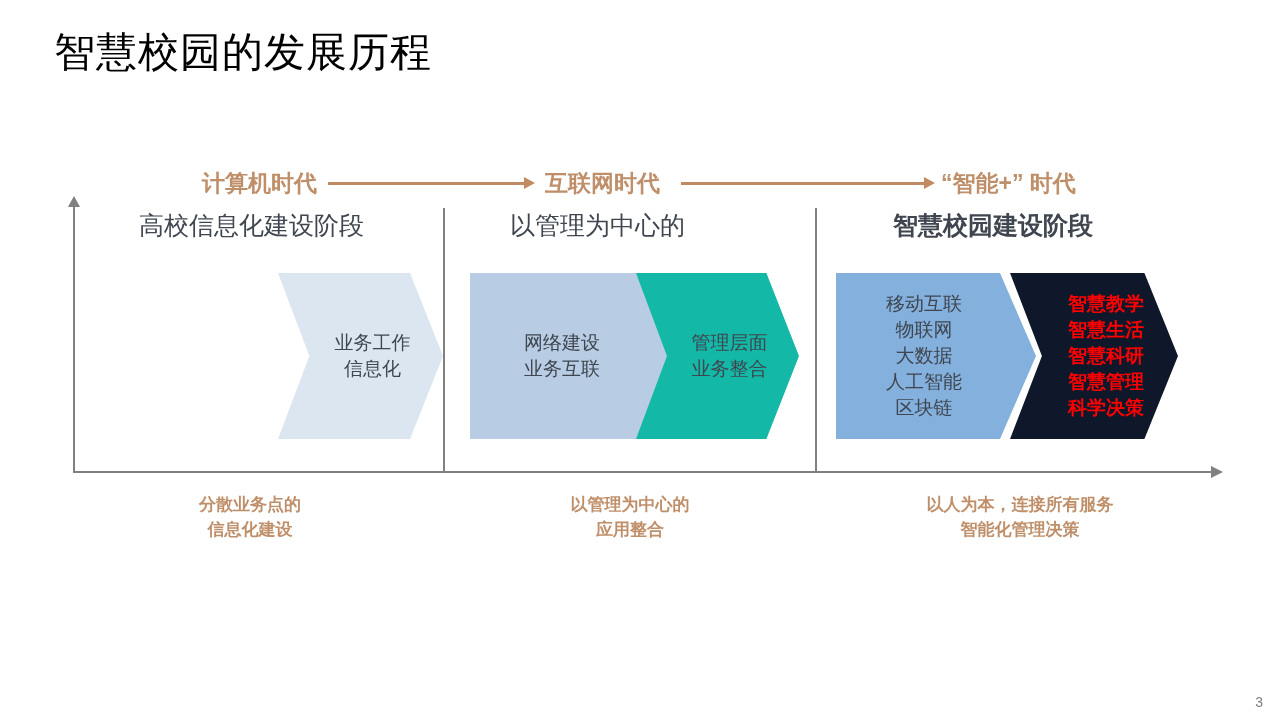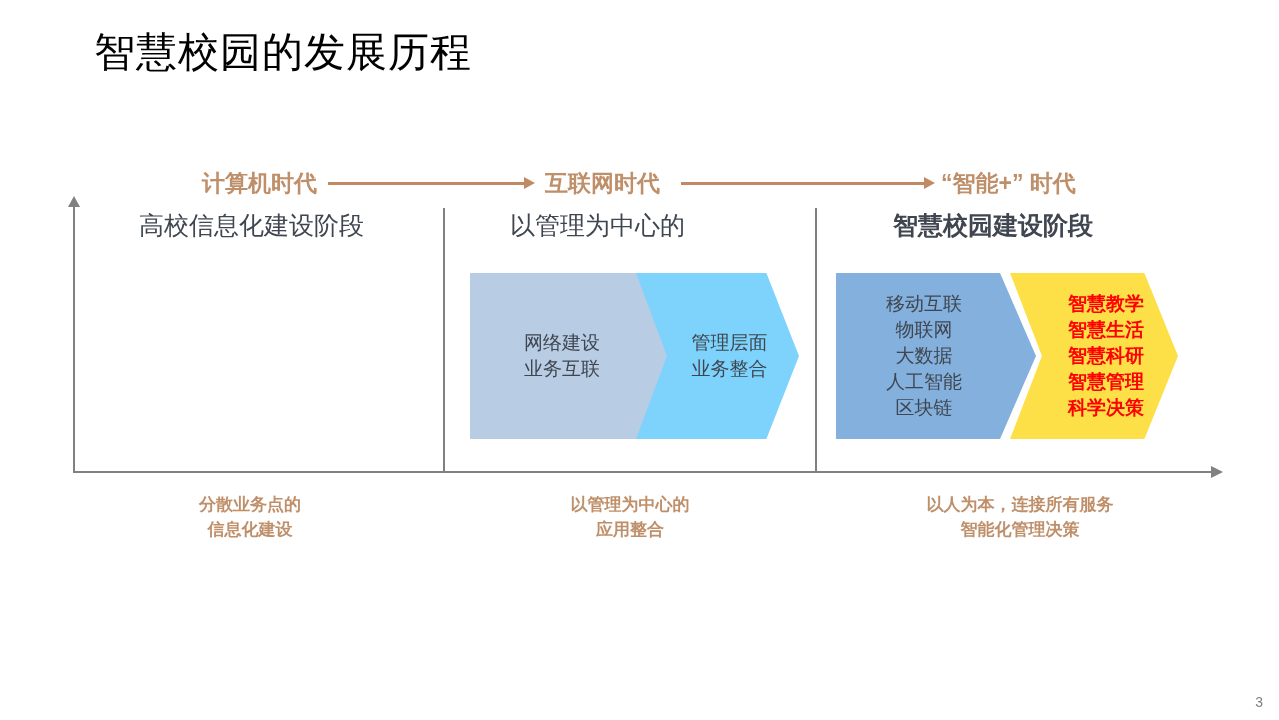--- a/index.html
+++ b/index.html
@@ -18,21 +18,20 @@
   
   .slide-title {
     position: absolute;
     left: 54px;
     top: 27px;
     font-size: 41px;
     line-height: 50px;
     color: #000000;
     letter-spacing: 1px;
     white-space: nowrap;
-    margin-left: 40px;
   }
 
   
   .axis-y {
     position: absolute;
     left: 73px;
     top: 205px;
     width: 2px;
     height: 268px;
     background: #808080;
@@ -164,25 +163,25 @@
     color: #fe0000;
     font-weight: bold;
   }
 
   
   .g1 .c-a { left: 0;   width: 222px; background: #dce6f1; }
   .g1 .c-b { left: 168px; width: 165px; background: #dce6f1; }
 
   
   .g2 .c-a { left: 16px;   width: 208px; background: #b8cce4; }
-  .g2 .c-b { left: 182px; width: 163px; background: #7dd3fc; }
+  .g2 .c-b { left: 182px; width: 163px; background: #14b8a6; }
 
   
   .g3 .c-a { left: 0;   width: 200px; background: #83b0dc; }
-  .g3 .c-b { left: 174px; width: 168px; background: #fde047; }
+  .g3 .c-b { left: 174px; width: 168px; background: #0f172a; }
 
   
   .chev-text.off-r { transform: translateX(-12px); }
   .chev-text.off-l { transform: translateX(12px); }
 
   
   .caption {
     position: absolute;
     top: 492px;
     text-align: center;
@@ -227,20 +226,24 @@
       <span class="head"></span>
     </div>
   <div class="era-label e3">“智能+” 时代</div>
 </div>
 
 <div class="stage-heading s1">高校信息化建设阶段</div>
 <div class="stage-heading s2">以管理为中心的</div>
 <div class="stage-heading s3">智慧校园建设阶段</div>
 
 <div class="chev-area g1">
+  <div class="chev arrow c-b">
+    <div class="chev-text off-l">业务工作
+信息化</div>
+  </div>
 </div>
 
 <div class="chev-area g2">
   <div class="chev blunt c-a">
     <div class="chev-text off-r">网络建设
 业务互联</div>
   </div>
   <div class="chev arrow c-b">
     <div class="chev-text off-l">管理层面
 业务整合</div>

